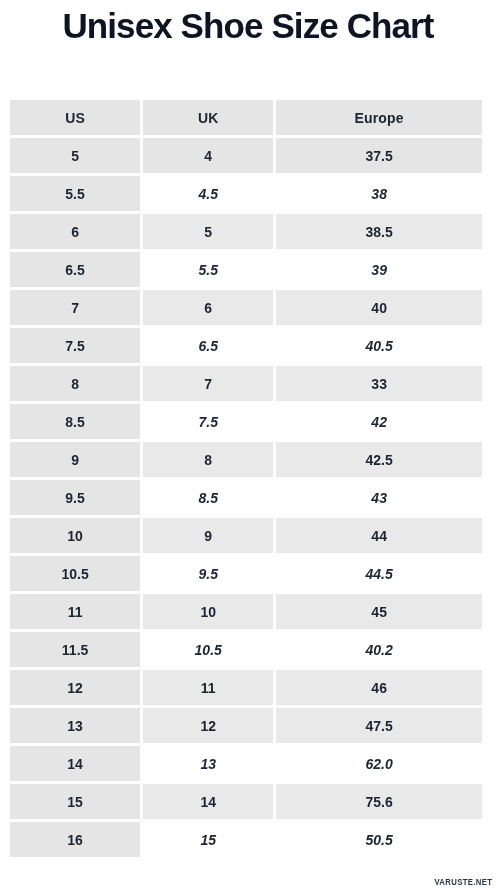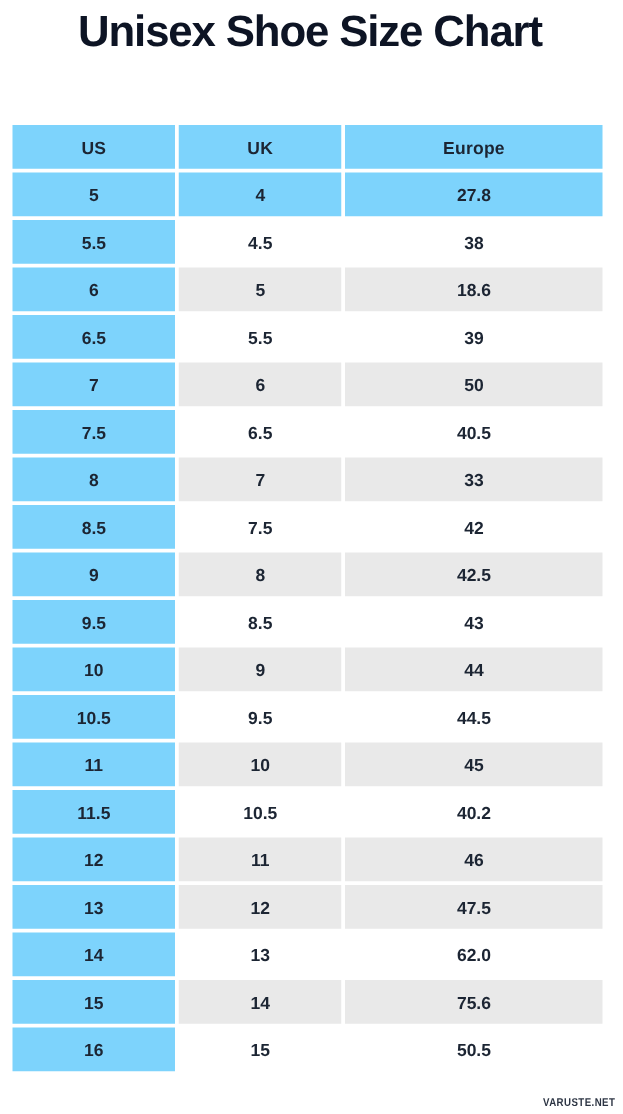--- a/index.html
+++ b/index.html
@@ -46,28 +46,28 @@
     font-size:14px;
     font-weight:bold;
     color:#1c2533;
   }
   .col-us    { width:131px; }
   .col-uk    { width:131px; }
   .col-eu    { width:207px; }
 
   
   .green {
-    background:#7dd3fc;
+    background:#e5e5e5;
     color:#ffffff;
     font-weight:bold;
   }
   .hdr { font-size:13px; letter-spacing:0.2px; }
 
   
-  .plain-white { background:#ffffff; font-weight:normal; font-size:15px; }
+  .plain-white { background:#ffffff; font-weight:normal; font-size:15px;font-style:italic; }
   .plain-gray  { background:#e9e9e9; font-weight:normal; font-size:15px; }
 
   
   #watermark {
     position:absolute;
     right:6px; bottom:4px;
     font-size:9px;
     font-weight:bold;
     letter-spacing:0.4px;
     color:#2b3342;
@@ -88,41 +88,41 @@
       <tr>
         <th class="green hdr col-us">US</th>
         <th class="green hdr col-uk">UK</th>
         <th class="green hdr col-eu">Europe</th>
       </tr>
     </thead>
     <tbody id="tbody">
         <tr>
           <td class="green col-us">5</td>
           <td class="green col-uk">4</td>
-          <td class="green col-eu">27.8</td>
+          <td class="green col-eu">37.5</td>
         </tr>
         <tr>
           <td class="green col-us">5.5</td>
           <td class="plain-white col-uk">4.5</td>
           <td class="plain-white col-eu">38</td>
         </tr>
         <tr>
           <td class="green col-us">6</td>
           <td class="plain-gray col-uk">5</td>
-          <td class="plain-gray col-eu">18.6</td>
+          <td class="plain-gray col-eu">38.5</td>
         </tr>
         <tr>
           <td class="green col-us">6.5</td>
           <td class="plain-white col-uk">5.5</td>
           <td class="plain-white col-eu">39</td>
         </tr>
         <tr>
           <td class="green col-us">7</td>
           <td class="plain-gray col-uk">6</td>
-          <td class="plain-gray col-eu">50</td>
+          <td class="plain-gray col-eu">40</td>
         </tr>
         <tr>
           <td class="green col-us">7.5</td>
           <td class="plain-white col-uk">6.5</td>
           <td class="plain-white col-eu">40.5</td>
         </tr>
         <tr>
           <td class="green col-us">8</td>
           <td class="plain-gray col-uk">7</td>
           <td class="plain-gray col-eu">33</td>

